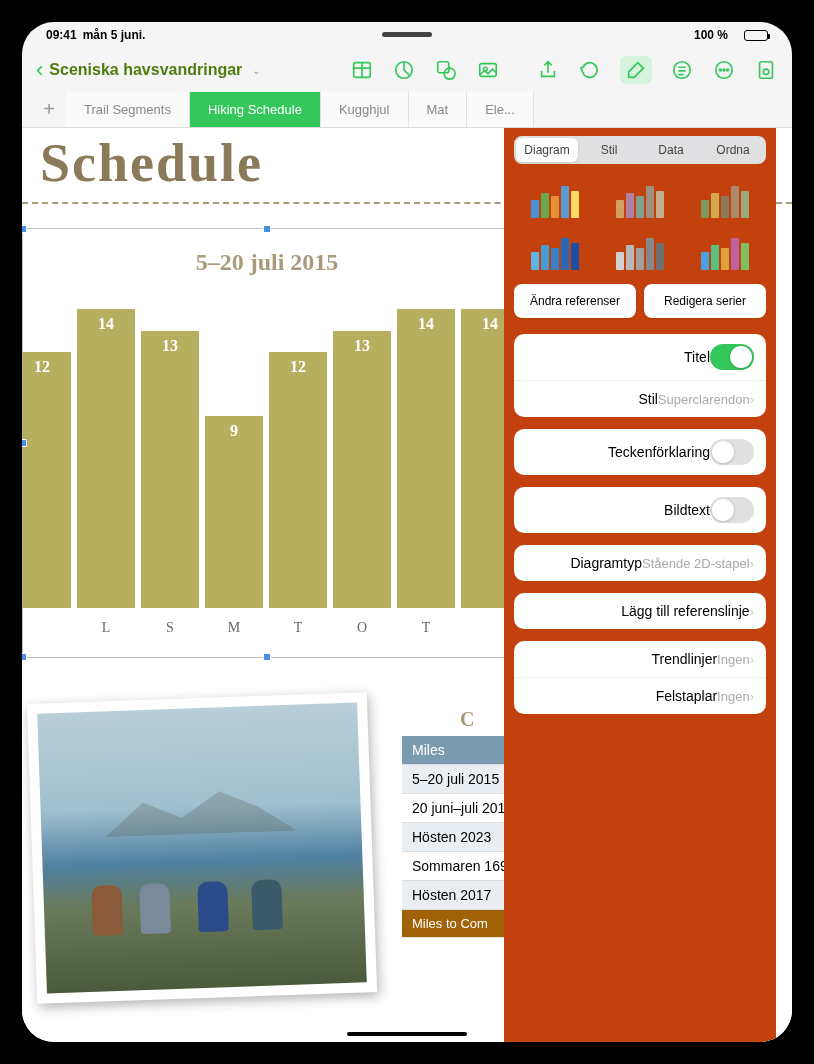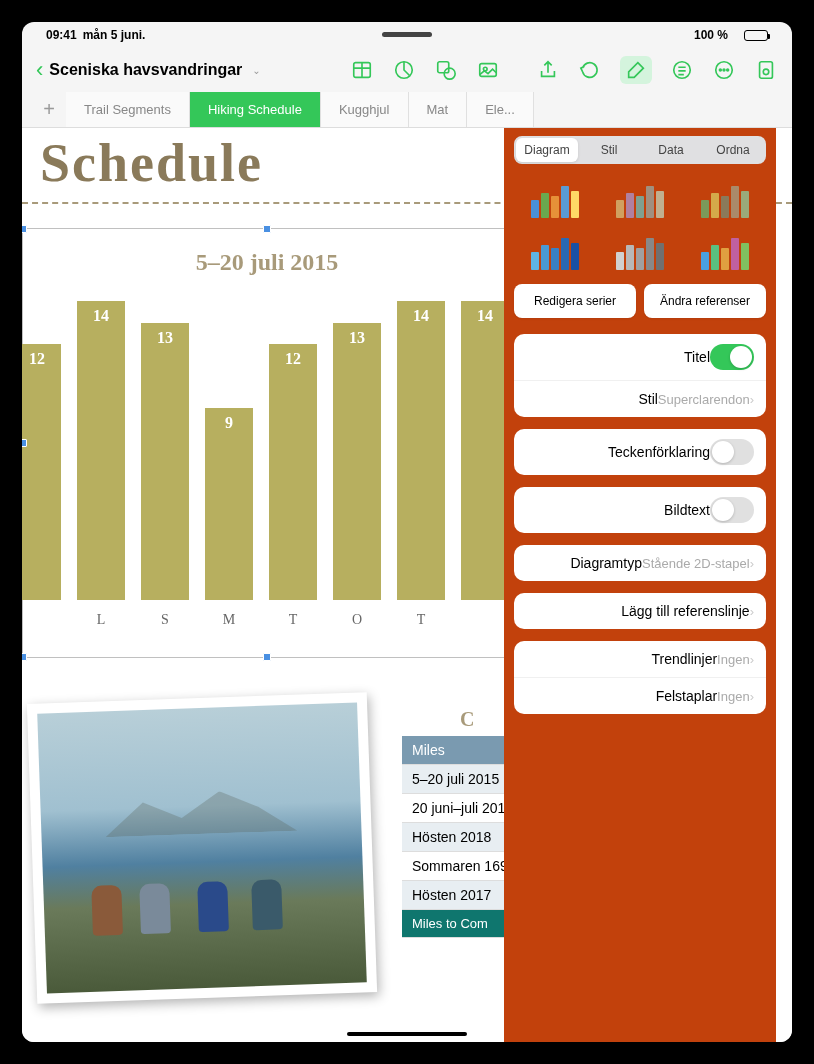--- a/index.html
+++ b/index.html
@@ -1,62 +1,62 @@
 <!DOCTYPE html>
 <html><head>
 <meta charset="utf-8">
 <style>
 * { margin: 0; padding: 0; box-sizing: border-box; font-family: -apple-system, BlinkMacSystemFont, sans-serif; }
 body { background: #000; display: flex; justify-content: center; align-items: center; min-height: 100vh; }
 .device { width: 814px; height: 1064px; background: #000; border-radius: 48px; padding: 22px; position: relative; }
-.screen { width: 100%; height: 100%; background: #f5f5f5; border-radius: 12px; overflow: hidden; position: relative; display: flex; flex-direction: column; }
+.screen { width: 100%; height: 100%; background: #f5f5f5; border-radius: 32px; overflow: hidden; position: relative; display: flex; flex-direction: column; }
 .status-bar { height: 26px; display: flex; justify-content: space-between; align-items: center; padding: 0 24px; font-size: 12px; font-weight: 600; color: #000; }
 .status-left { display: flex; gap: 6px; align-items: center; }
 .status-right { display: flex; align-items: center; gap: 16px; }
 .battery { width: 24px; height: 11px; border: 1px solid #000; border-radius: 3px; position: relative; }
 .battery::after { content: ''; position: absolute; right: -3px; top: 3px; width: 2px; height: 5px; background: #000; border-radius: 0 1px 1px 0; }
 .battery-fill { width: 100%; height: 100%; background: #000; border-radius: 1px; }
 .pill { position: absolute; top: 10px; left: 50%; transform: translateX(-50%); width: 50px; height: 5px; background: #444; border-radius: 3px; }
 .toolbar { height: 44px; display: flex; align-items: center; padding: 0 14px; gap: 8px; }
 .toolbar-left { display: flex; align-items: center; gap: 6px; flex: 1; }
 .back-arrow { color: #34c759; font-size: 22px; cursor: pointer; }
-.doc-title { font-size: 16px; font-weight: 600; color: #000000; }
+.doc-title { font-size: 16px; font-weight: 600; color: #4d7c0f; }
 .doc-chevron { color: #999; font-size: 10px; margin-left: 4px; }
 .toolbar-icons { display: flex; gap: 18px; align-items: center; }
 .tb-icon { width: 24px; height: 24px; display: flex; align-items: center; justify-content: center; cursor: pointer; }
 .tb-icon svg { width: 22px; height: 22px; }
 .tb-icon.green svg { stroke: #34c759; fill: none; stroke-width: 1.8; }
 .tb-icon.active { background: #d4f4dd; border-radius: 6px; padding: 4px; width: 32px; height: 28px; }
 .tabs-row { height: 36px; display: flex; align-items: stretch; padding-left: 10px; background: #f5f5f5; border-bottom: 1px solid #ddd; }
 .add-tab { width: 34px; display: flex; align-items: center; justify-content: center; color: #999; font-size: 20px; cursor: pointer; }
 .tab { padding: 0 18px; display: flex; align-items: center; font-size: 13px; color: #888; border-right: 1px solid #e0e0e0; cursor: pointer; background: #fafafa; }
 .tab.active { background: #34c759; color: #fff; font-weight: 500; }
 .content { flex: 1; position: relative; overflow: hidden; background: #fff; }
 .title-text { position: absolute; top: 4px; left: 18px; font-family: Georgia, serif; font-size: 54px; font-weight: bold; color: #8a7a5a; letter-spacing: 2px; }
 .title-underline { position: absolute; top: 74px; left: 0; right: 0; border-top: 2px dashed #a89a7a; }
 .chart-container { position: absolute; top: 100px; left: 0; width: 490px; height: 430px; background: #fff; border: 1px solid #c0c0c0; }
 .chart-title { text-align: center; padding: 20px; font-family: Georgia, serif; font-size: 24px; font-weight: bold; color: #a89a7a; }
 .bars-area { position: relative; height: 320px; margin: 0 10px; }
-.bar { position: absolute; bottom: 16px; width: 48px; background: #b7af5f; }
+.bar { position: absolute; bottom: 8px; width: 58px; background: #b7af5f; }
 .bar-val { position: absolute; top: 6px; width: 100%; text-align: center; color: #fff; font-size: 16px; font-weight: bold; font-family: Georgia, serif; }
 .bar-label { position: absolute; bottom: -28px; width: 100%; text-align: center; font-size: 14px; color: #666; font-family: Georgia, serif; }
 .sel-handle { position: absolute; width: 8px; height: 8px; background: #4a90e2; border: 1px solid #fff; border-radius: 1px; }
 .photo { position: absolute; top: 570px; left: 10px; width: 340px; height: 300px; background: #fff; padding: 10px; box-shadow: 2px 4px 12px rgba(0,0,0,0.3); transform: rotate(-2deg); }
 .photo-img { width: 100%; height: 100%; background: linear-gradient(to bottom, #b8cfd8 0%, #a0c0d0 35%, #5080a0 55%, #6a7a5a 70%, #4a5a3a 100%); position: relative; overflow: hidden; }
 .photo-img::before { content: ''; position: absolute; top: 30%; left: 20%; width: 60%; height: 15%; background: rgba(90,100,90,0.3); clip-path: polygon(0 100%, 20% 20%, 40% 60%, 60% 0%, 80% 40%, 100% 100%); }
 .person { position: absolute; bottom: 20%; width: 30px; height: 50px; border-radius: 10px 10px 4px 4px; }
 .p1 { left: 15%; background: #8a5a3a; }
 .p2 { left: 30%; background: #7a8a9a; }
 .p3 { left: 48%; background: #2a4a8a; }
 .p4 { left: 65%; background: #3a5a6a; }
 .table-box { position: absolute; top: 608px; left: 380px; width: 140px; }
 .table-partial { position: absolute; top: 580px; left: 438px; font-family: Georgia, serif; font-size: 20px; color: #a89a7a; font-weight: bold; }
 .cell { padding: 6px 10px; font-size: 14px; border-bottom: 1px solid #ddd; white-space: nowrap; overflow: hidden; }
 .cell.hdr { background: #7a9ab0; color: #fff; font-weight: 500; }
-.cell.ftr { background: #0f766e; color: #fff; font-weight: 500; font-size: 13px; }
+.cell.ftr { background: #a16207; color: #fff; font-weight: 500; font-size: 13px; }
 .cell.alt { background: #e8eef2; }
 .sidebar { position: absolute; top: 106px; right: 16px; width: 272px; bottom: 0; background: #c2410c; display: flex; flex-direction: column; }
 .seg-control { display: flex; margin: 8px 10px; background: #e0e0e2; border-radius: 8px; padding: 2px; }
 .seg { flex: 1; text-align: center; padding: 5px 0; font-size: 12px; cursor: pointer; border-radius: 6px; color: #444; }
 .seg.active { background: #fff; font-weight: 500; box-shadow: 0 1px 3px rgba(0,0,0,0.1); }
 .style-grid { display: grid; grid-template-columns: repeat(3, 1fr); gap: 8px; padding: 6px 12px; }
 .style-th { height: 44px; display: flex; align-items: flex-end; justify-content: center; gap: 2px; cursor: pointer; border-radius: 6px; padding: 4px; }
 .style-th .sb { width: 8px; border-radius: 1px; }
 .btn-row { display: flex; gap: 8px; padding: 4px 10px 10px; }
 .pill-btn { flex: 1; padding: 10px 4px; background: #fff; border-radius: 8px; font-size: 12px; text-align: center; cursor: pointer; box-shadow: 0 1px 2px rgba(0,0,0,0.08); }
@@ -230,21 +230,21 @@
         <div class="person p3"></div>
         <div class="person p4"></div>
       </div>
     </div>
 
     <div class="table-partial">C</div>
     <div class="table-box">
       <div class="cell hdr">Miles</div>
       <div class="cell alt">5–20 juli 2015</div>
       <div class="cell">20 juni–juli 201</div>
-      <div class="cell alt">Hösten 2018</div>
+      <div class="cell alt">Hösten 2023</div>
       <div class="cell">Sommaren 169</div>
       <div class="cell alt">Hösten 2017</div>
       <div class="cell ftr">Miles to Com</div>
     </div>
   </div>
 
   <div class="sidebar">
     <div class="seg-control">
       <div class="seg active">Diagram</div>
       <div class="seg">Stil</div>
@@ -289,22 +289,22 @@
           </div>
       <div class="style-th">
             <div class="sb" style="height:50%;background:#4aa0e0"></div>
             <div class="sb" style="height:70%;background:#5ac080"></div>
             <div class="sb" style="height:60%;background:#e0a040"></div>
             <div class="sb" style="height:90%;background:#c060a0"></div>
             <div class="sb" style="height:75%;background:#80c060"></div>
           </div>
     </div>
     <div class="btn-row">
+      <div class="pill-btn">Ändra referenser</div>
       <div class="pill-btn">Redigera serier</div>
-      <div class="pill-btn">Ändra referenser</div>
     </div>
     <div class="opt-group">
       <div class="opt-row">
         <span class="opt-label">Titel</span>
         <span class="toggle on"></span>
       </div>
       <div class="opt-row">
         <span class="opt-label">Stil</span>
         <span class="opt-val">
               <span>Superclarendon</span>

